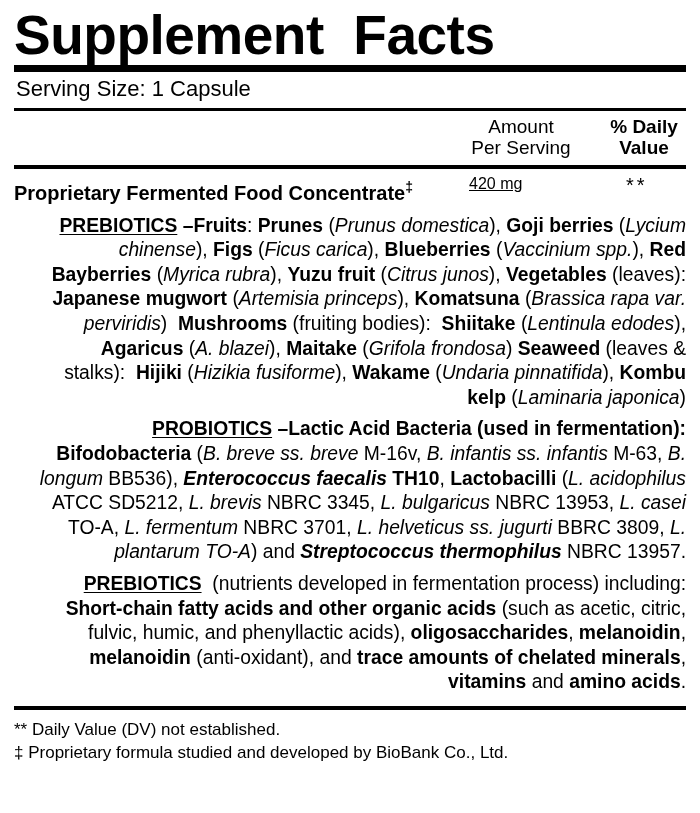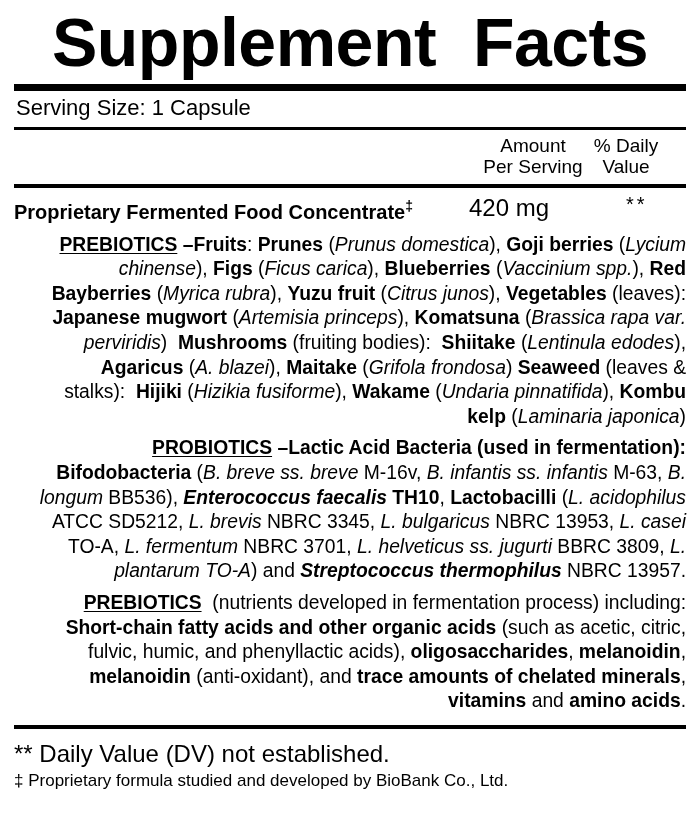--- a/index.html
+++ b/index.html
@@ -17,28 +17,27 @@
   .label {
     position: relative;
     width: 700px;
     height: 813px;
     box-sizing: border-box;
     padding: 0 14px;
   }
 
   
   .title {
-    font-size: 68px;
+    font-size: 55px;
     font-weight: bold;
     letter-spacing: -0.5px;
     line-height: 1.0;
     padding-top: 8px;
-    padding-bottom: 8px;
+    padding-bottom: 2px;
     white-space: pre;
-    text-align: center;
   }
 
   
   .rule-thick {
     height: 7px;
     background: #000;
     margin: 0;
   }
   .rule-med {
     height: 4px;
@@ -64,43 +63,44 @@
     height: 50px;
     padding-top: 4px;
   }
   .colhead {
     position: absolute;
     top: 5px;
     font-size: 19px;
     line-height: 1.15;
     text-align: center;
   }
-  .colhead.amount { left: 444px; width: 150px; }
-  .colhead.dv     { left: 560px; width: 104px; }
+  .colhead.amount { left: 432px; width: 150px; }
+  .colhead.dv     { left: 578px; width: 104px; font-weight: bold; }
   .colhead span { display: block; }
 
   
   .mainrow {
     position: relative;
     padding-top: 10px;
     min-height: 28px;
   }
   .mainrow .nm {
     font-size: 20px;
     font-weight: bold;
     line-height: 1.28;
   }
   .mainrow .nm sup { font-size: 14px; font-weight: bold; }
   .mainrow .amt {
     position: absolute;
     left: 455px;
     top: 6px;
-    font-size: 24px;
+    font-size: 16px;
     font-weight: normal;
     width: 140px;
+    text-decoration: underline;
   }
   .mainrow .dvv {
     position: absolute;
     left: 612px;
     top: 5px;
     font-size: 20px;
     letter-spacing: 3px;
     width: 70px;
   }
   .including {
@@ -126,21 +126,21 @@
   i  { font-style: italic; }
   .bi { font-weight: bold; font-style: italic; }
 
   
   .footrule {
     margin-top: 11px;
   }
   .footnotes {
     padding-top: 9px;
   }
-  .fn1 { font-size: 24px; line-height: 1.35; }
+  .fn1 { font-size: 17px; line-height: 1.35; }
   .fn2 { font-size: 17px; line-height: 1.35; }
 </style>
 </head>
 <body>
 
 <div class="label">
 
   <div class="title">Supplement  Facts</div>
 
   <div class="rule-thick"></div>

